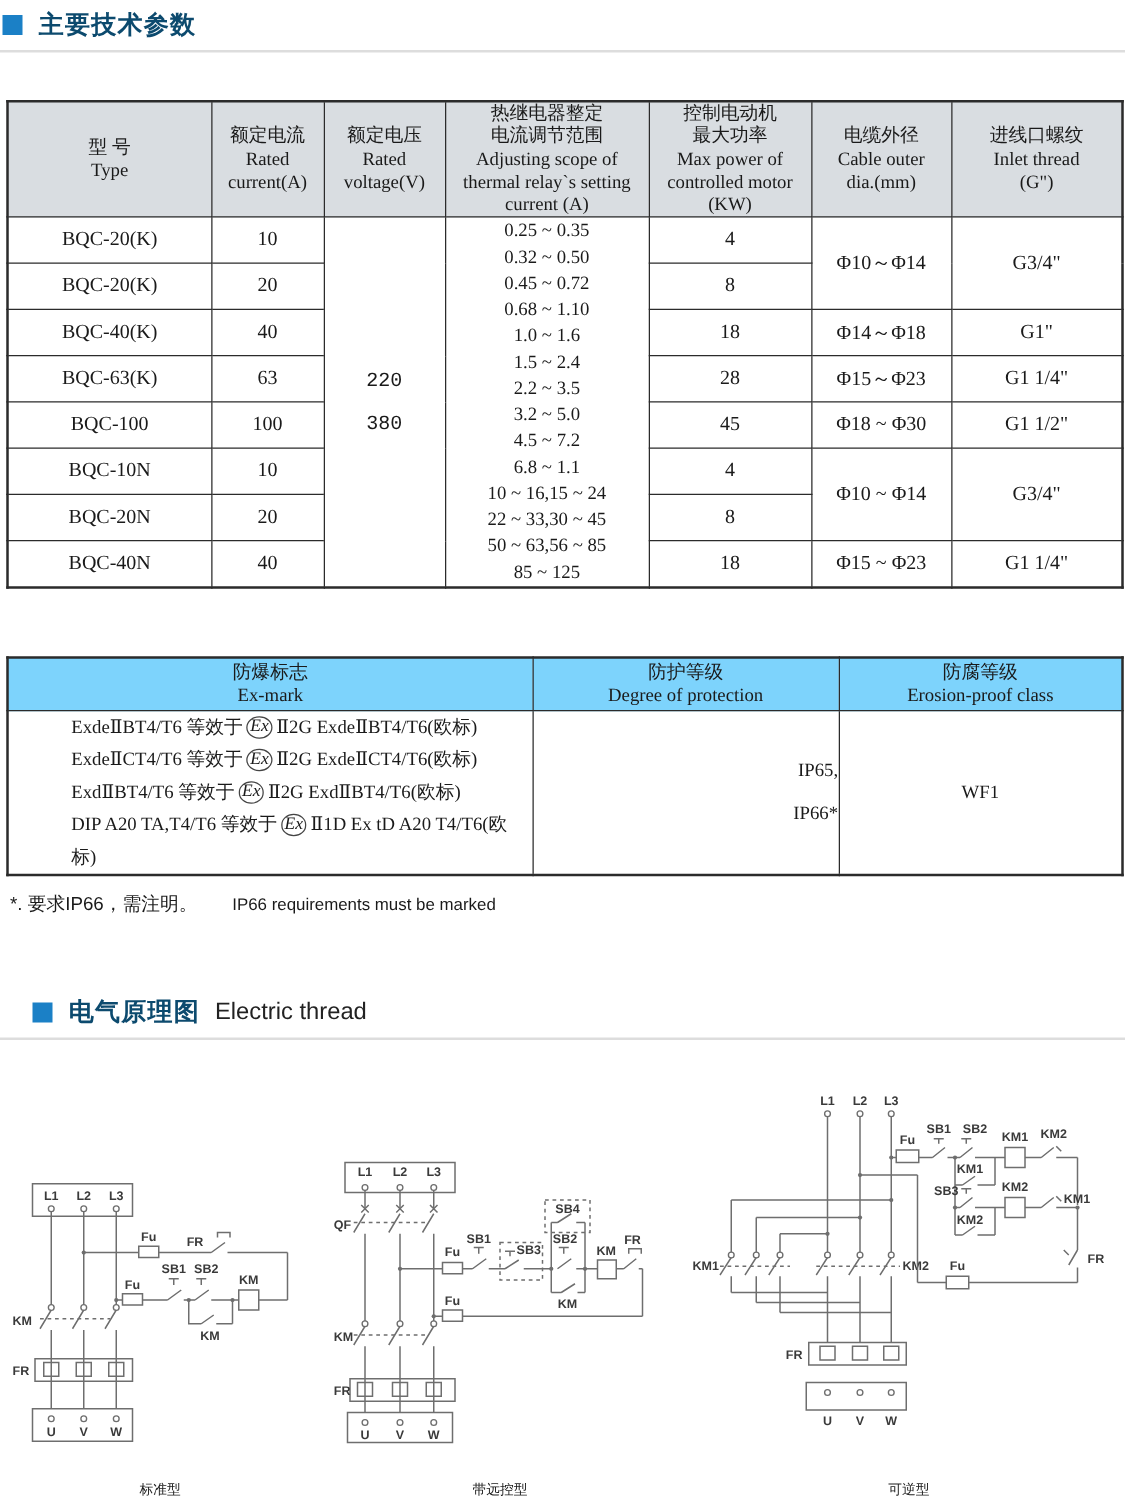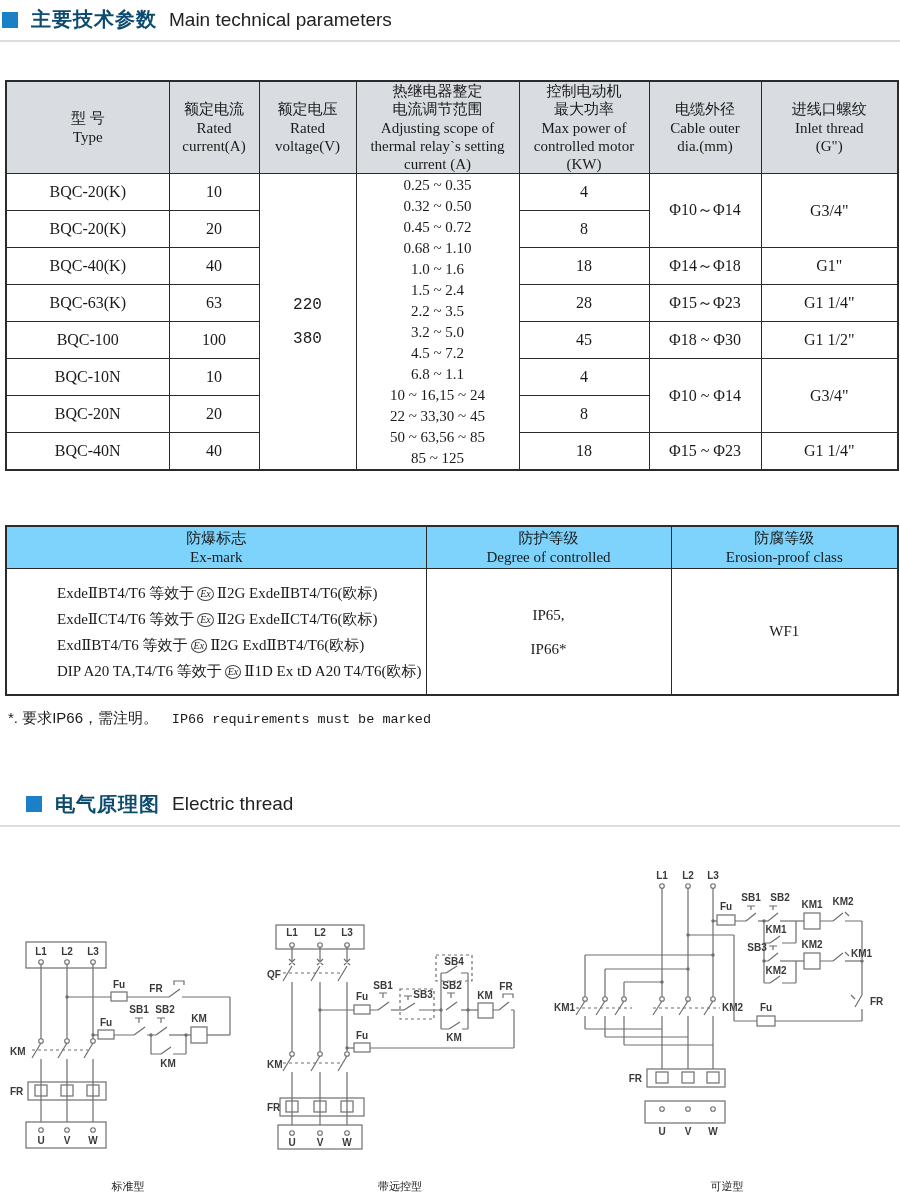--- a/index.html
+++ b/index.html
@@ -20,26 +20,26 @@
   #t1 { margin-top:38px; }
   #t1 thead td { height:90px; background:#d9dde1; white-space:pre-line; font-size:15px; line-height:1.22;margin-top:15px; }
   #t1 tbody td { height:37px; font-size:16px; }
   #t1 .scope-cell { white-space:pre-line; font-size:15px; line-height:21px;text-align:center; }
   #t1 .volt-cell { white-space:pre-line; font-size:16px; line-height:34px;font-family:Liberation Mono, monospace; }
 
   #t2 { margin-top:54px; }
   #t2 thead td { height:43px; background:#7dd3fc; white-space:pre-line; font-size:15px; line-height:1.25; }
   #t2 tbody td { height:126px; font-size:15px; }
   #t2 .exmark-cell { text-align:left; padding-left:50px; line-height:26px; }
-  #t2 .prot-cell { white-space:pre-line; line-height:34px; }
-  .exsym { display:inline-block; border:1px solid #444; border-radius:50%; font-size:10px; line-height:1; padding:1px 2px; margin:0 3px; font-style:italic; vertical-align:1px; }
+  #t2 .prot-cell { white-space:pre-line; line-height:34px;text-align:right; }
+  .exsym { display:inline-block; border:1px solid #444; border-radius:50%; font-size:14px; line-height:1; padding:1px 2px; margin:0 3px; font-style:italic; vertical-align:1px; }
 
   .footnote { margin:13px 0 0 8px; font-size:15px; }
   .footnote .zh { font-family:"Liberation Sans","DejaVu Sans",sans-serif; }
-  .footnote .en { font-family:Liberation Mono, monospace; font-size:13.5px; margin-left:10px; }
+  .footnote .en { font-family:Liberation Sans, sans-serif; font-size:13.5px; margin-left:24px; }
 
   
   .diagrams { position:relative; height:393px; }
   .diagrams svg { position:absolute; }
   #svg-standard   { left:8px;  top:95px; }
   #svg-remote     { left:266px; top:88px; }
   #svg-reversible { left:552px; top:42px; }
   svg line, svg path, svg rect, svg polyline { stroke:#6e6e6e; fill:none; stroke-width:1.2; }
   svg circle.term { stroke:#6e6e6e; fill:#ffffff; stroke-width:1.1; }
   svg circle.dot { fill:#6e6e6e; stroke:none; }
@@ -48,21 +48,20 @@
   .cap { position:absolute; top:352px; width:200px; text-align:center; }
   .cap .zh { display:block; font-size:11px; }
   #cap-standard { left:28px; } #cap-remote { left:300px; } #cap-reversible { left:627px; }
 </style>
 </head>
 <body>
 
 <div class="sec-hdr">
   <span class="sq"></span>
   <span class="zh">主要技术参数</span>
-  <span class="en">Main technical parameters</span>
 </div>
 
 <table id="t1">
   <colgroup>
       <col style="width:163px">
       <col style="width:90px">
       <col style="width:97px">
       <col style="width:163px">
       <col style="width:130px">
       <col style="width:112px">
@@ -172,21 +171,21 @@
   <colgroup>
       <col style="width:420px">
       <col style="width:245px">
       <col style="width:227px">
     </colgroup>
   <thead>
     <tr>
       <td>防爆标志
 Ex-mark</td>
       <td>防护等级
-Degree of controlled</td>
+Degree of protection</td>
       <td>防腐等级
 Erosion-proof  class</td>
     </tr>
   </thead>
   <tbody>
     <tr>
       <td class="exmark-cell">
         <div><span>ExdeⅡBT4/T6 等效于</span><span class="exsym">Ex</span><span>Ⅱ2G ExdeⅡBT4/T6(欧标)</span></div>
         <div><span>ExdeⅡCT4/T6 等效于</span><span class="exsym">Ex</span><span>Ⅱ2G ExdeⅡCT4/T6(欧标)</span></div>
         <div><span>ExdⅡBT4/T6 等效于</span><span class="exsym">Ex</span><span>Ⅱ2G ExdⅡBT4/T6(欧标)</span></div>

